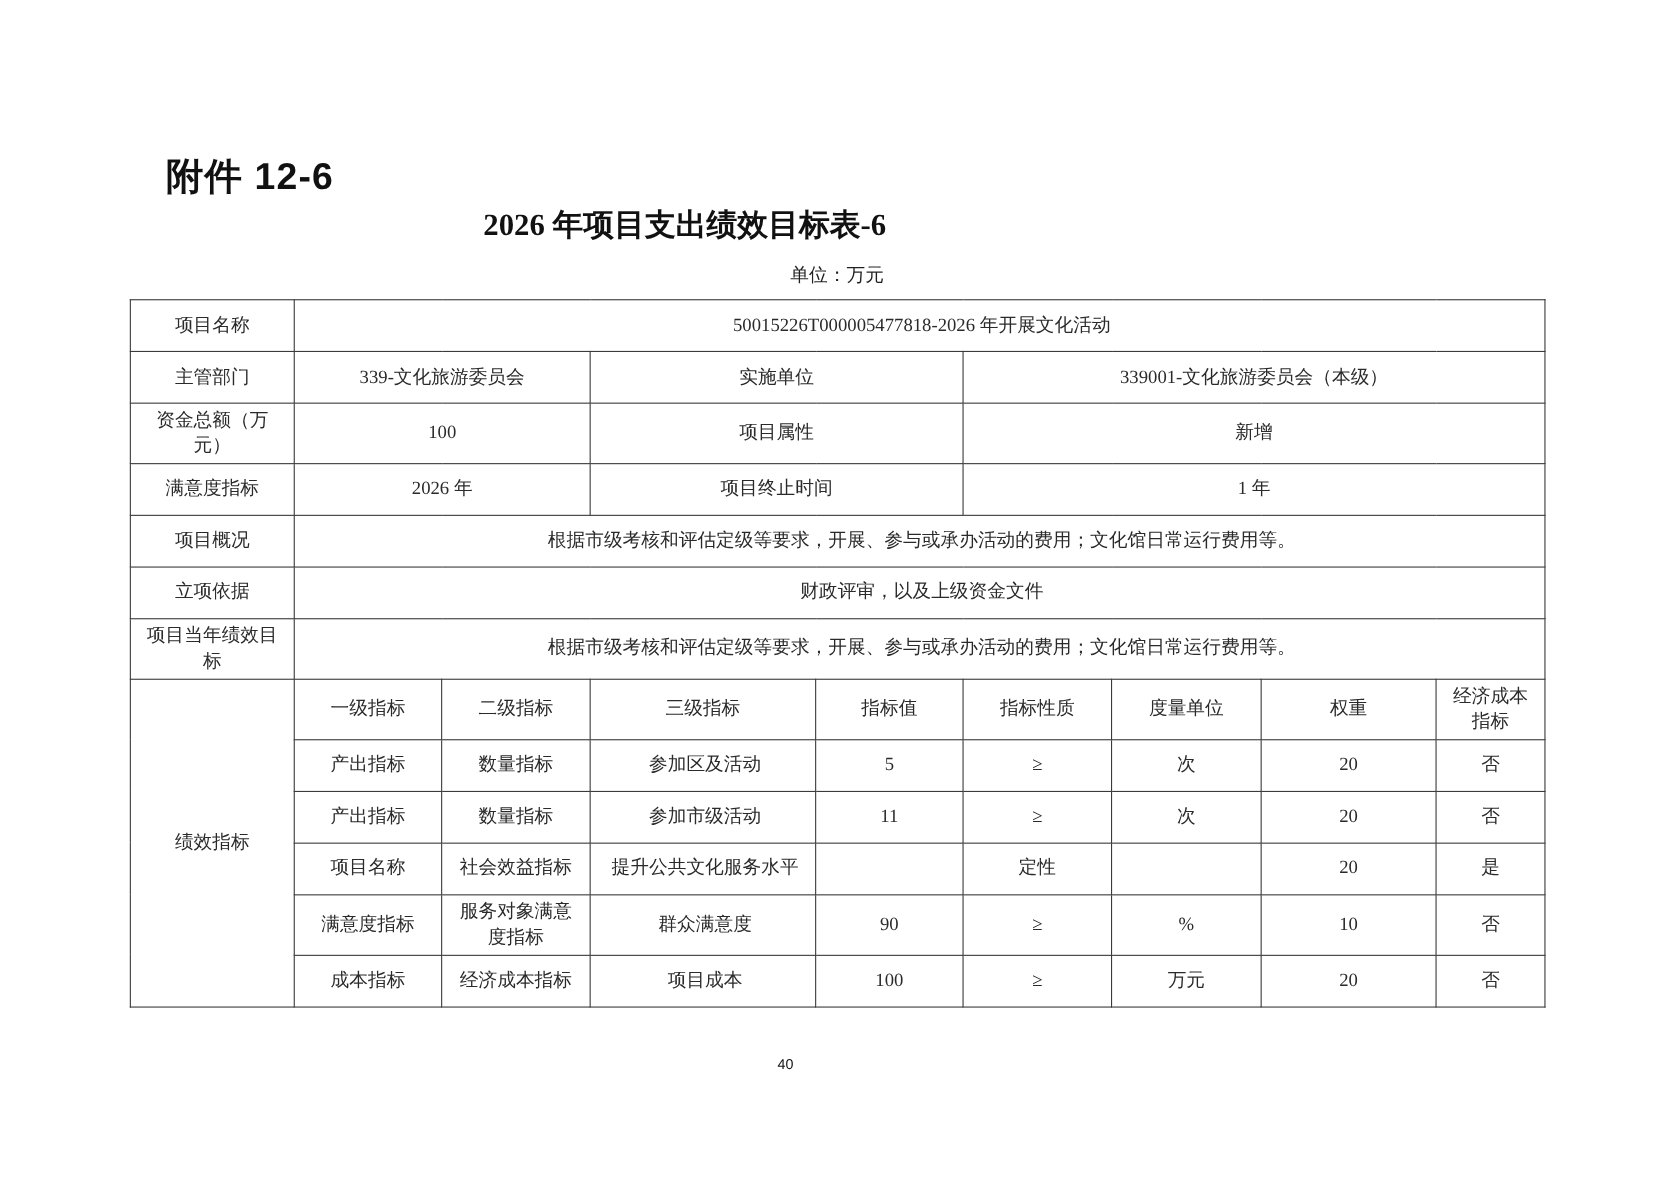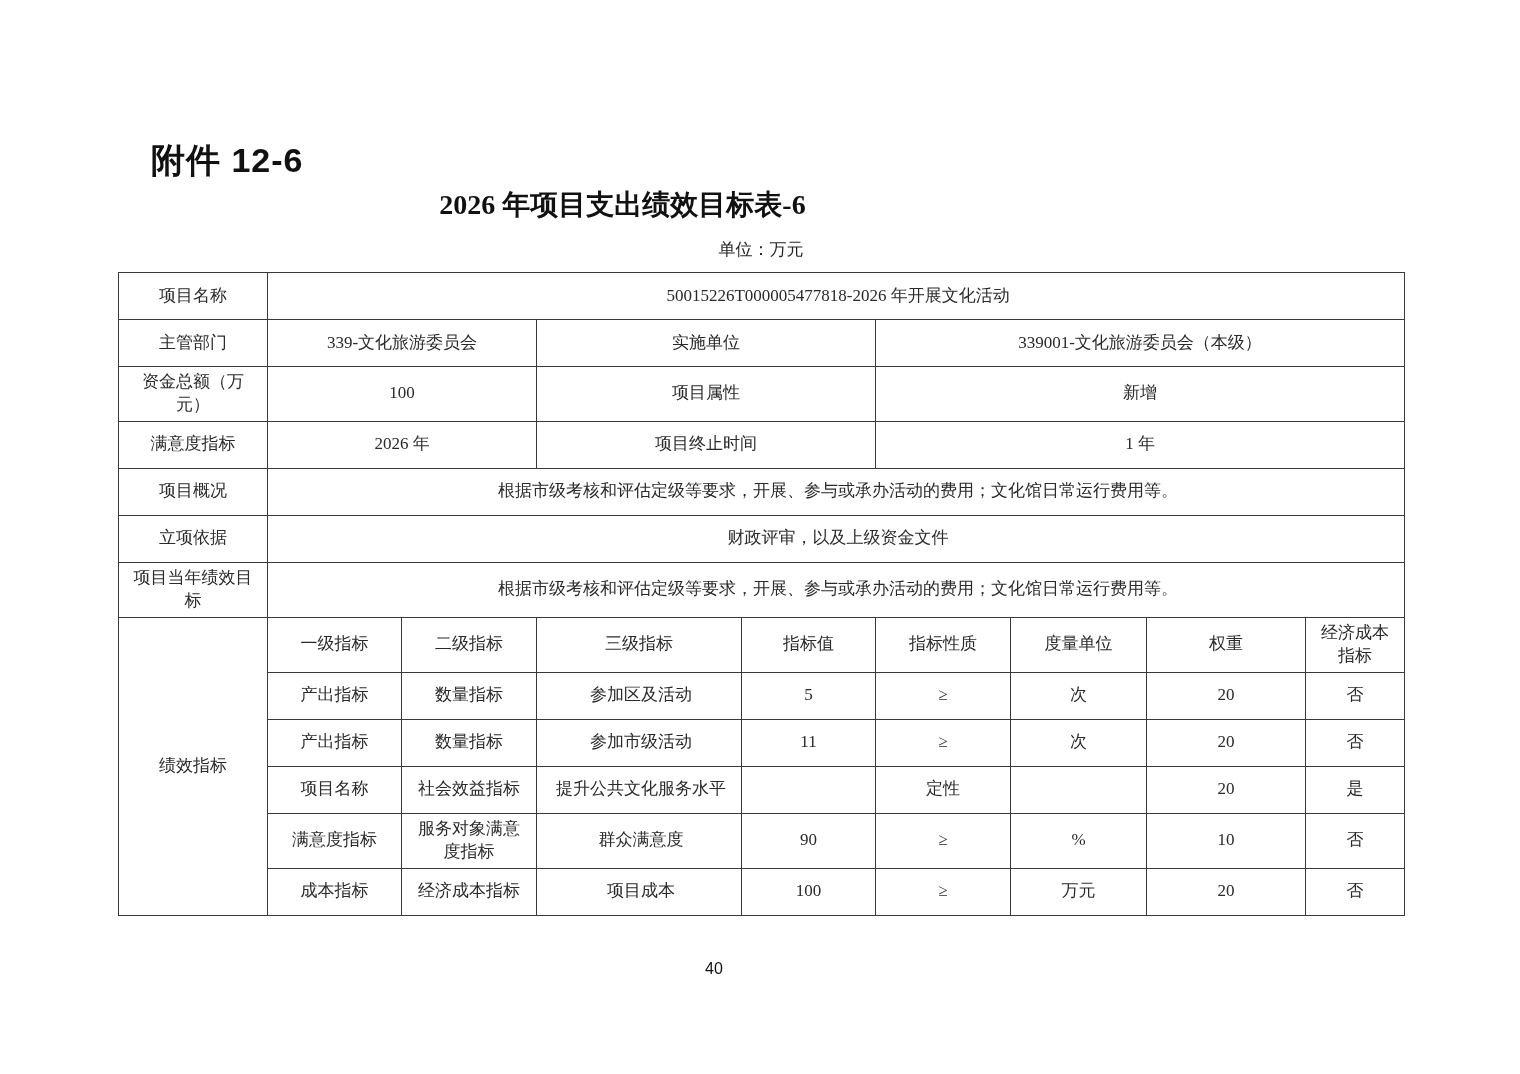--- a/index.html
+++ b/index.html
@@ -70,21 +70,21 @@
     text-align: center;
     padding-left: 12px;
   }
   .page-number {
     position: absolute;
     left: 0;
     width: 1428px;
     top: 960px;
     text-align: center;
     font-family: "Liberation Sans", "DejaVu Sans", sans-serif;
-    font-size: 16px;
+    font-size: 13px;
     color: #111;
   }
 </style>
 </head>
 <body>
 
 <div class="attachment-label">附件 12-6</div>
 
 <div class="doc-title">2026 年项目支出绩效目标表-6</div>
 

